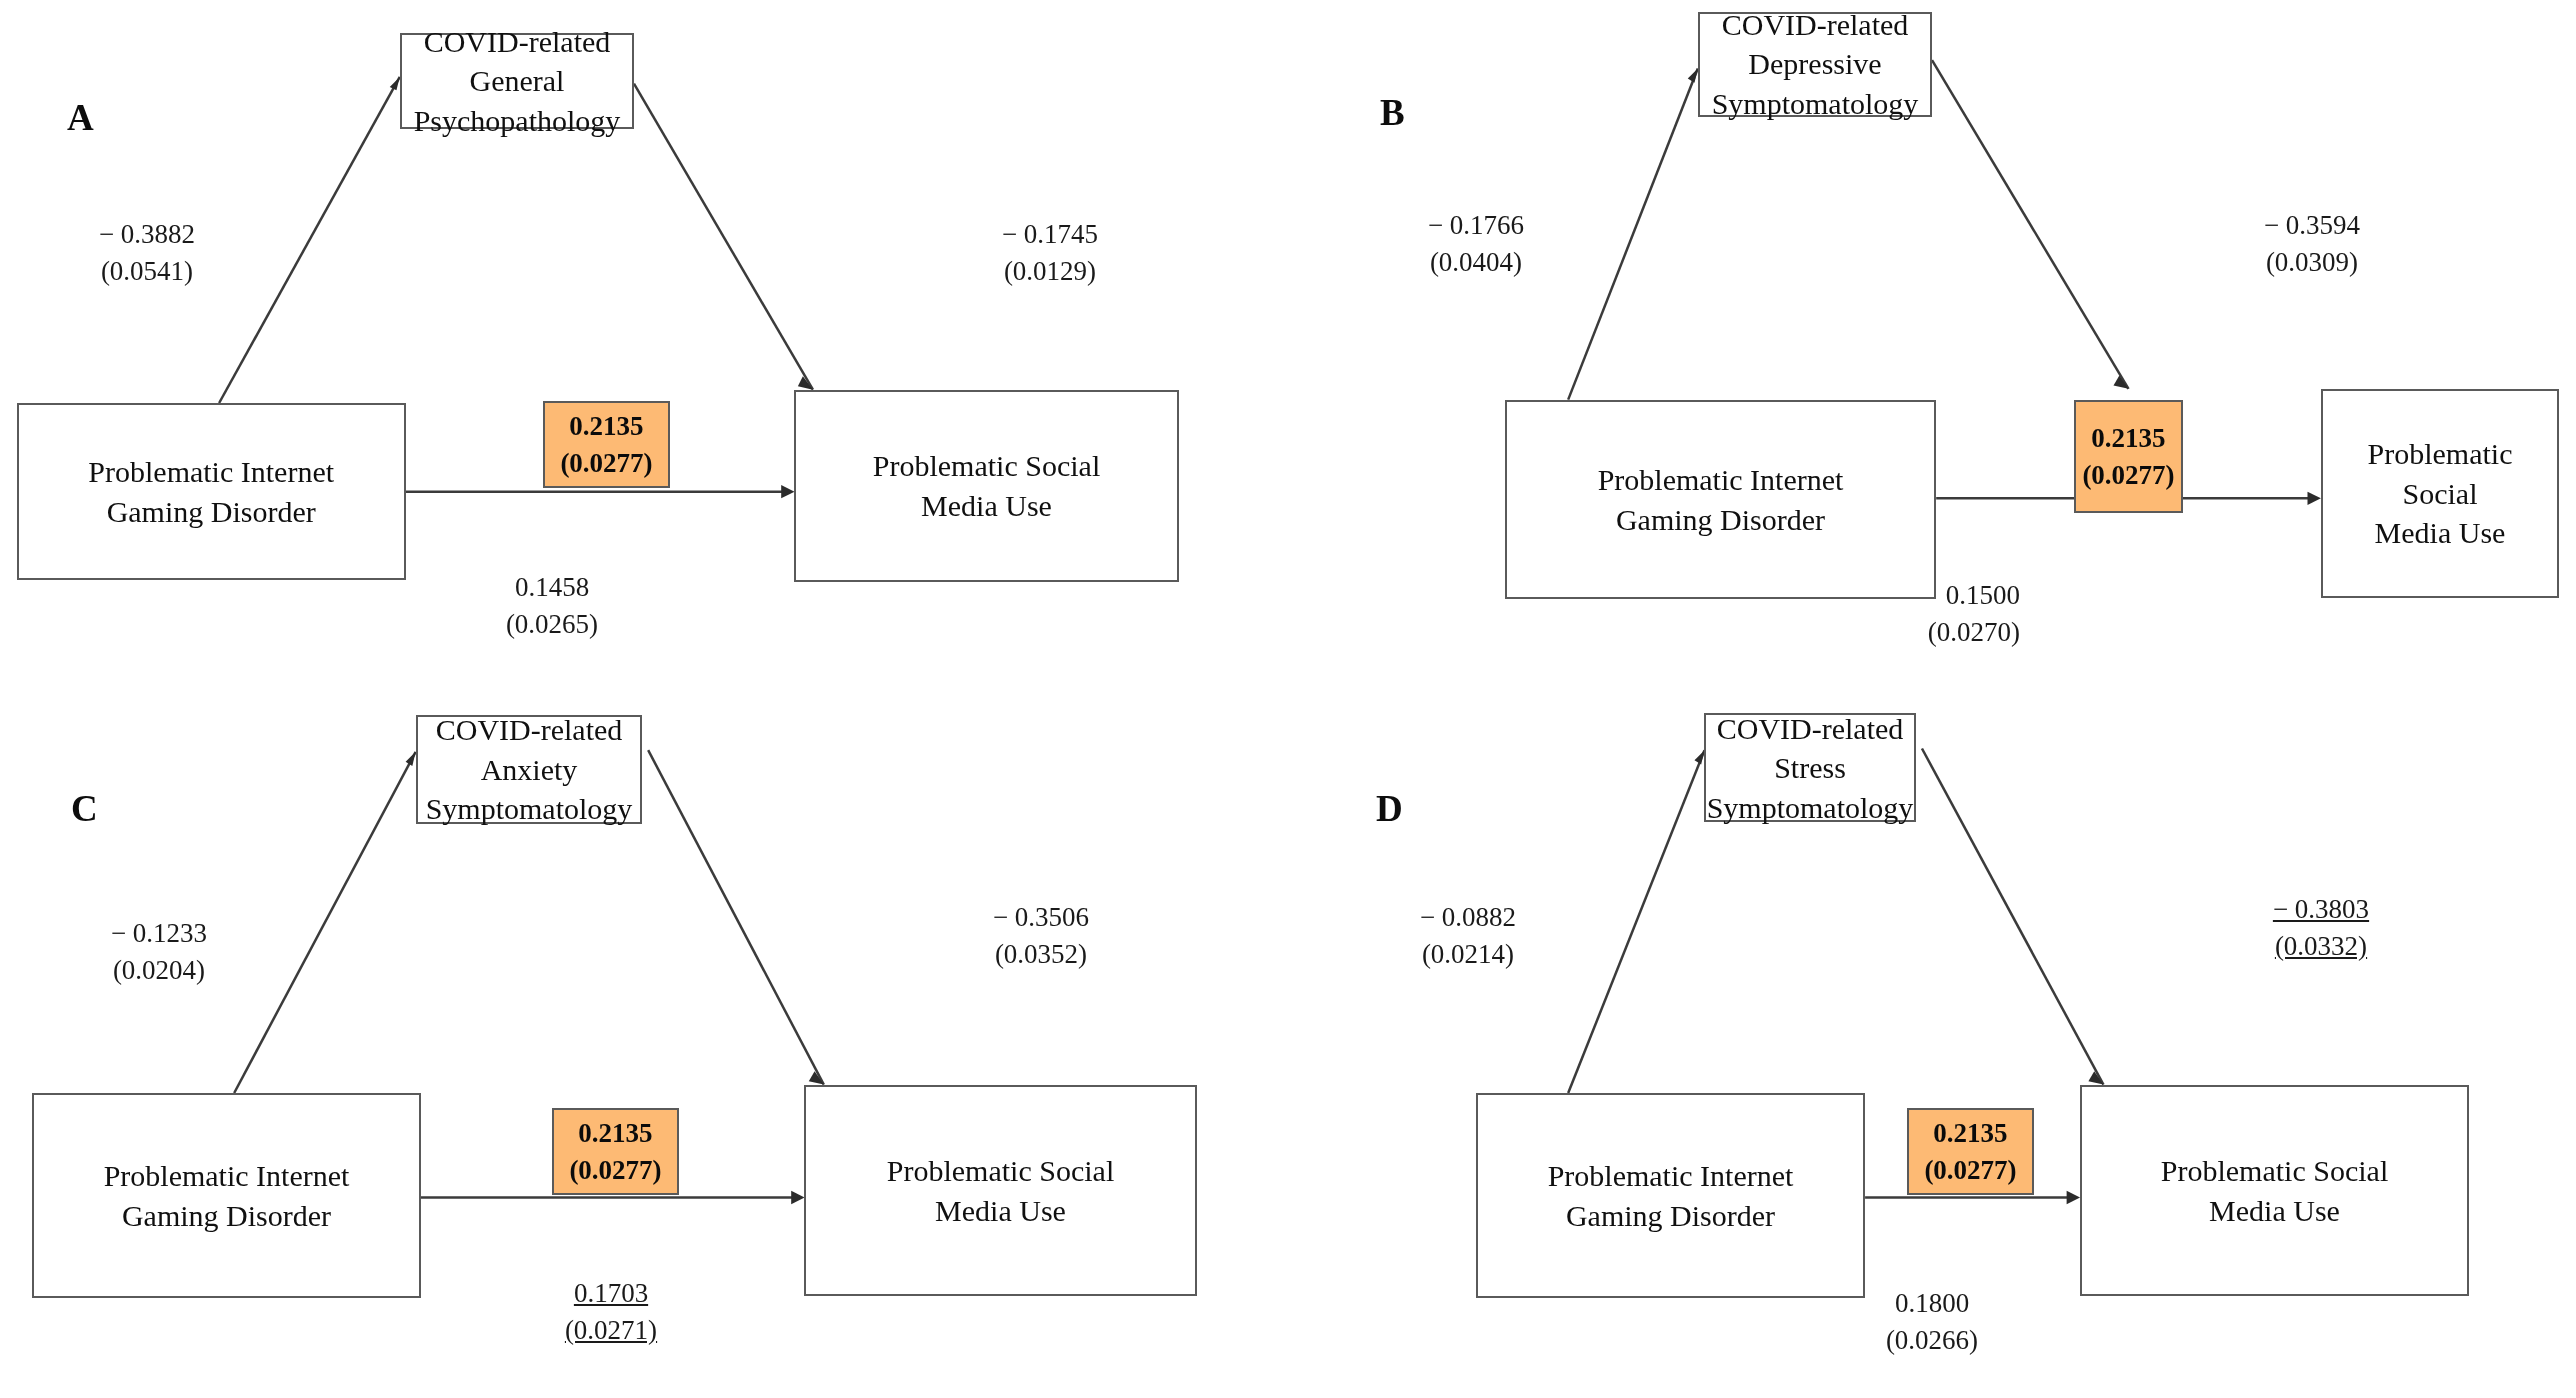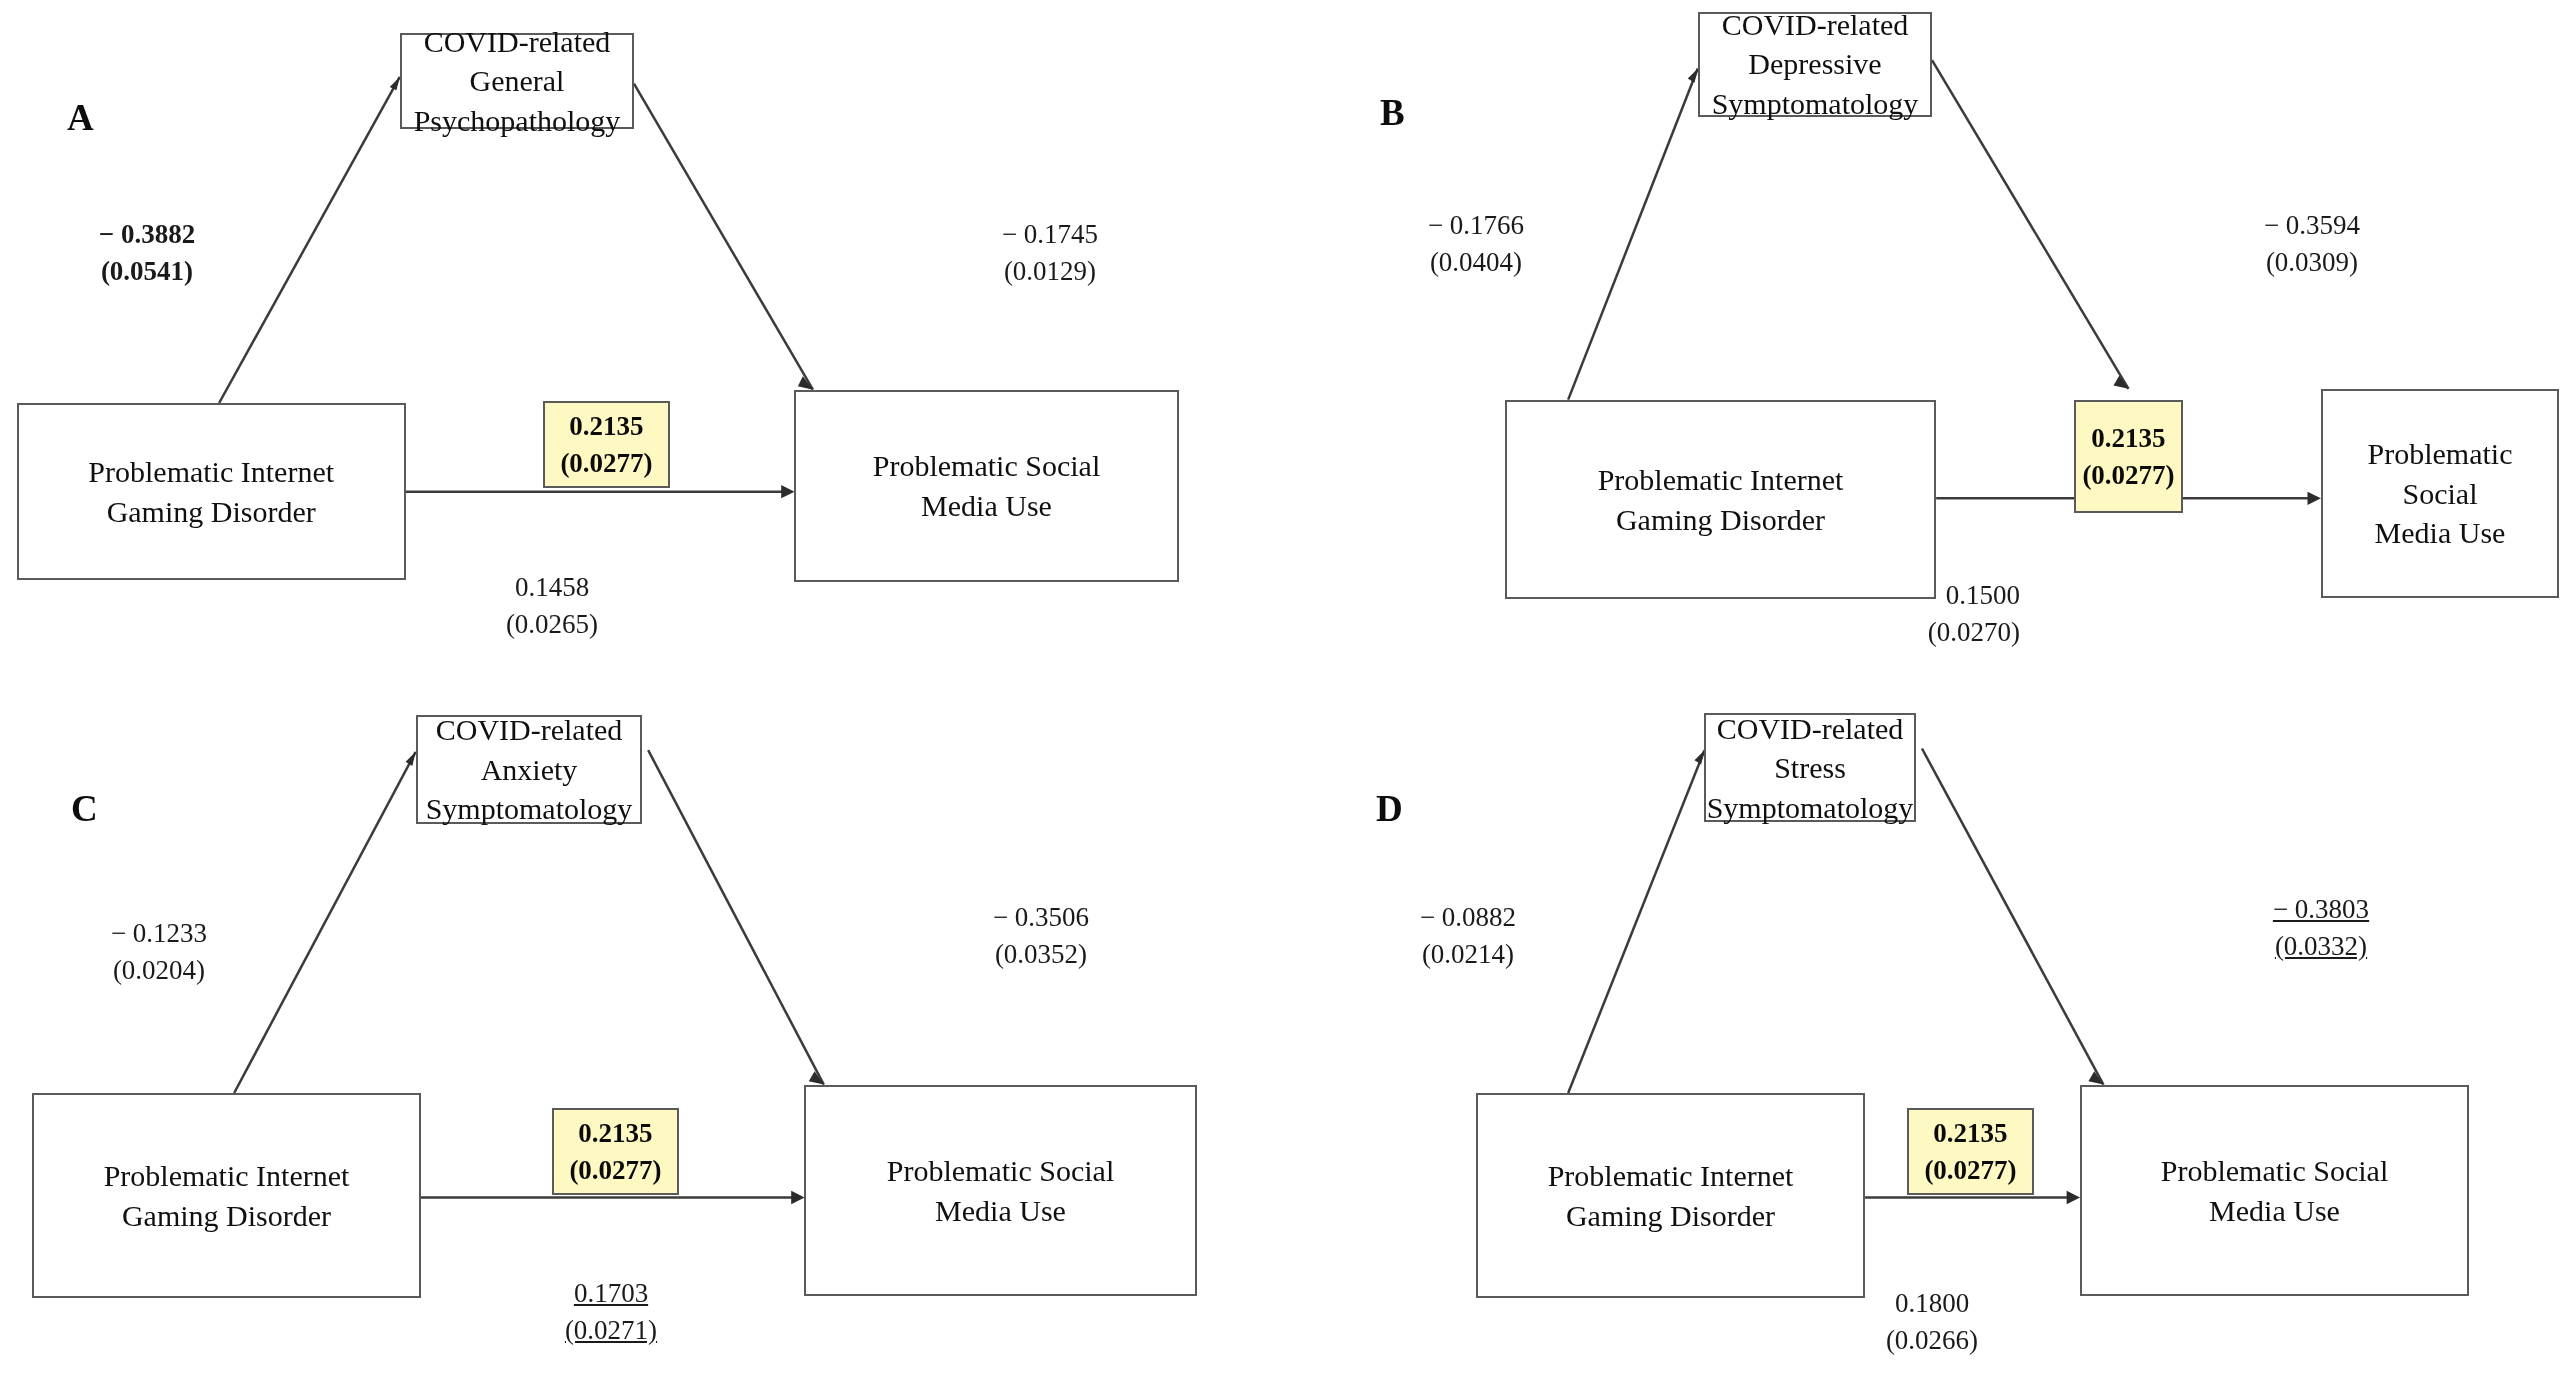--- a/index.html
+++ b/index.html
@@ -56,21 +56,21 @@
     font-size: 27px;
     line-height: 1.38;
     color: #1a1a1a;
     text-align: center;
     white-space: pre-line;
   }
   .coef-box {
     position: absolute;
     box-sizing: border-box;
     border: 2.5px solid #5a5a5a;
-    background: #fef9c3;
+    background: #fdba74;
     display: flex;
     align-items: center;
     justify-content: center;
     text-align: center;
   }
   .coef-box-label {
     font-family: "Liberation Serif", "DejaVu Serif", serif;
     font-size: 27px;
     font-weight: bold;
     line-height: 1.36;
@@ -129,21 +129,21 @@
     <div class="node" style="left:794px; top:390px; width:385px; height:192px;">
       <div class="node-label">Problematic Social
 Media Use</div>
     </div>
 
     <div class="coef-box" style="left:543px; top:401px; width:127px; height:87px;">
       <div class="coef-box-label">0.2135
 (0.0277)</div>
     </div>
 
-    <div class="coef" style="left:59px; top:216px; width:176px;font-weight:bold;">− 0.3882
+    <div class="coef" style="left:59px; top:216px; width:176px;">− 0.3882
 (0.0541)</div>
     <div class="coef" style="left:962px; top:216px; width:176px;">− 0.1745
 (0.0129)</div>
     <div class="coef" style="left:464px; top:569px; width:176px;">0.1458
 (0.0265)</div>
   </div>
 
   <div class="panel" style="left:1288px; top:0px;">
     <svg class="edges" viewBox="0 0 1540 836" preserveAspectRatio="none">
       <line class="edge-line" x1="335" y1="478" x2="490" y2="82"></line>

